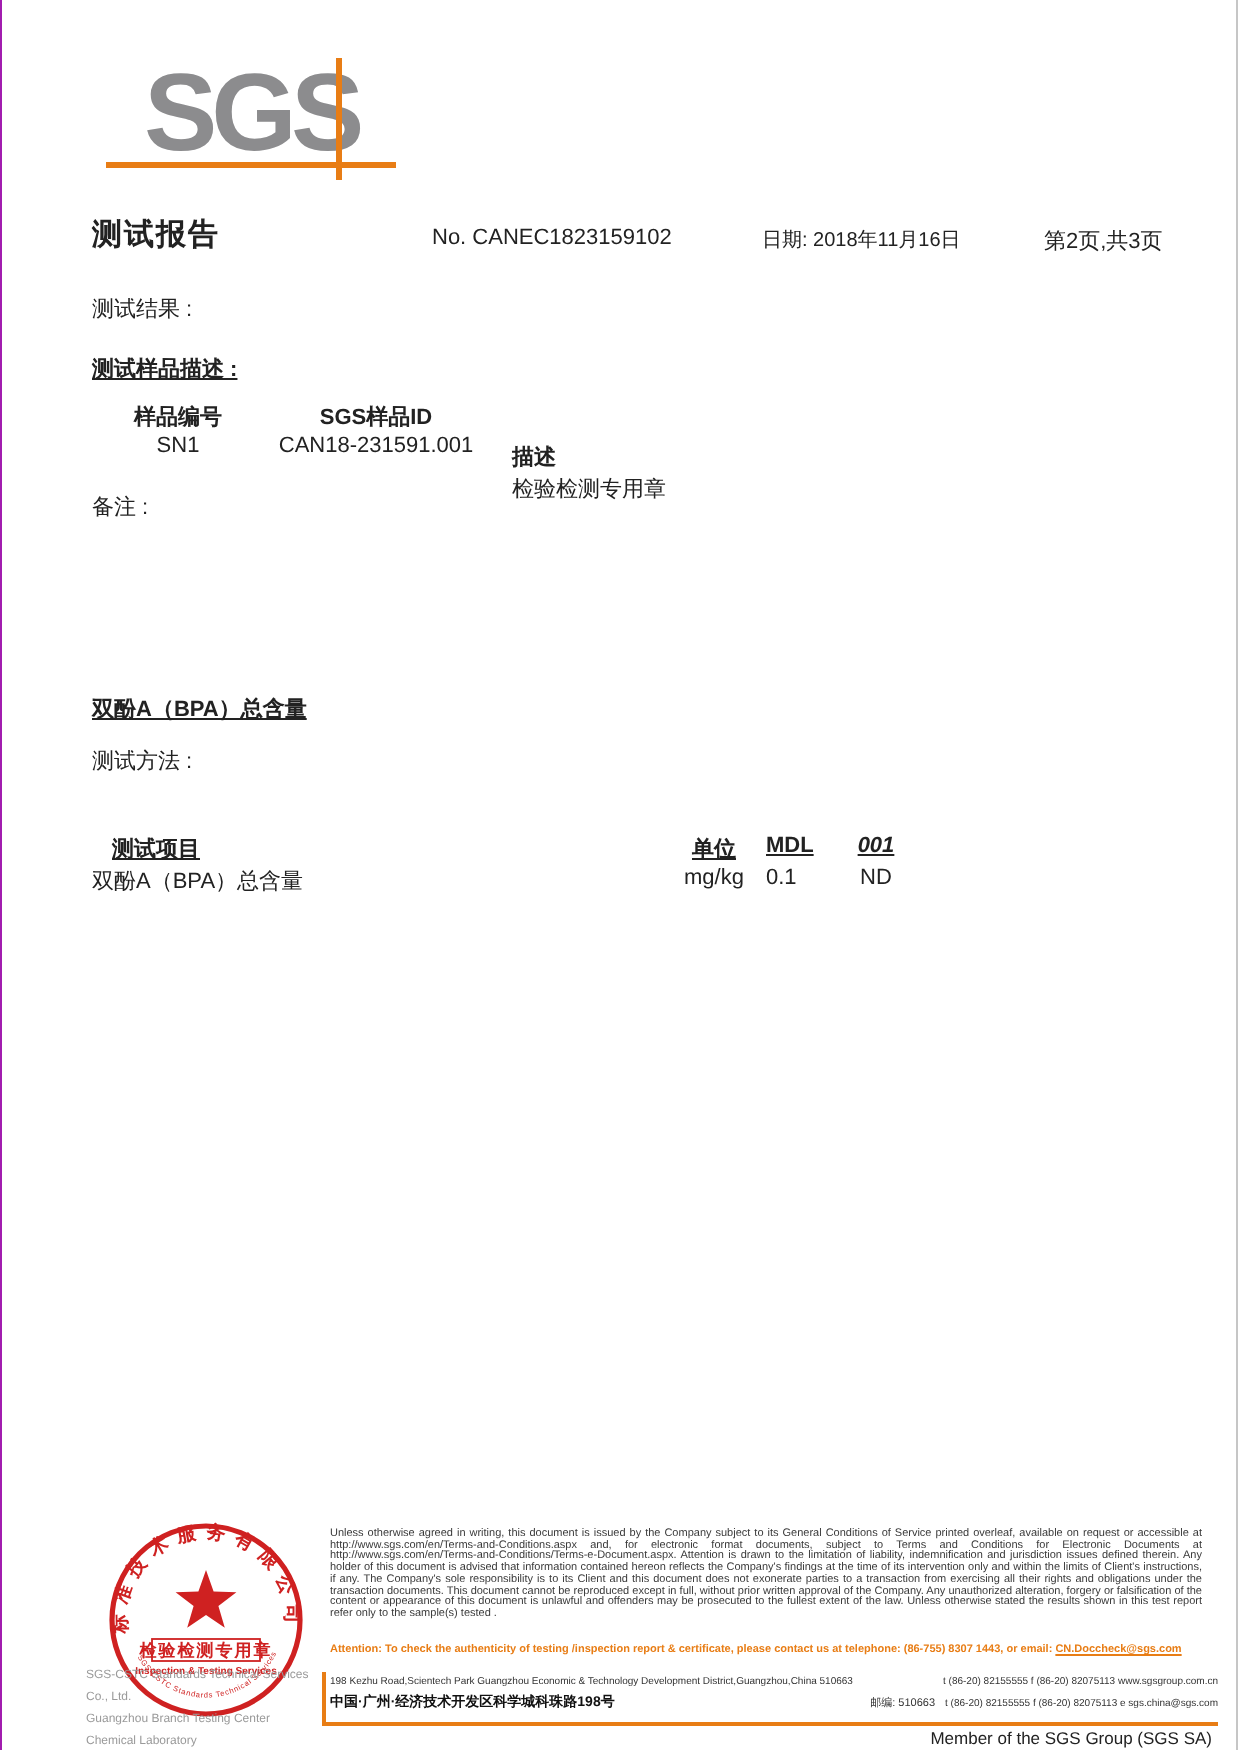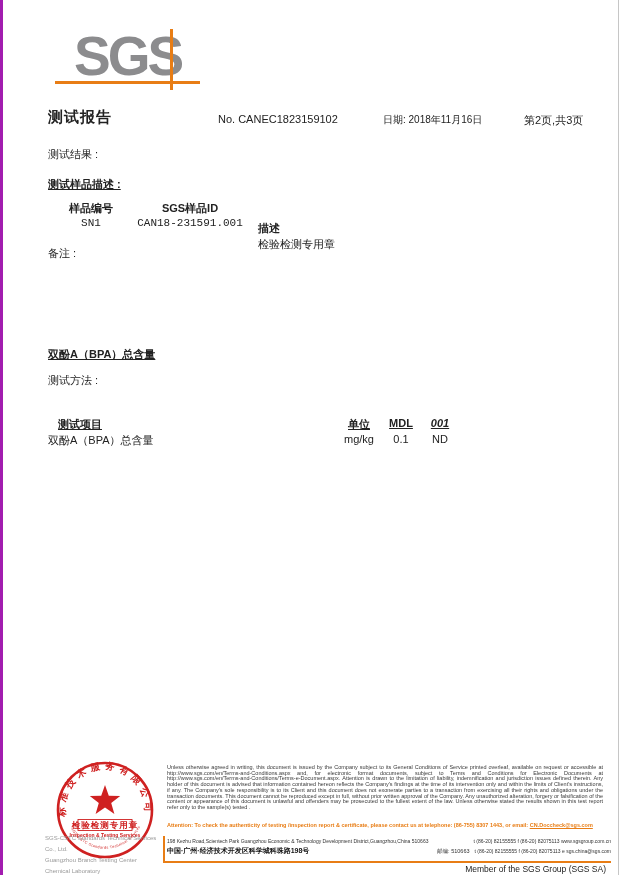--- a/index.html
+++ b/index.html
@@ -1,20 +1,20 @@
 <!DOCTYPE html>
 <html><head>
 <meta charset="utf-8">
 <style>
   html,body{margin:0;padding:0;background:#ffffff;}
   .page{
     position:relative;
     width:619px;height:875px;
     background:#ffffff;
-    border-left:3px solid #a21caf;
+    border-left:1px solid #a21caf;
     border-right:1px solid #c6c6c6;
     box-sizing:border-box;
     font-family:"Liberation Sans","DejaVu Sans",sans-serif;
     color:#222;
     overflow:hidden;
   }
   .abs{position:absolute;}
   
   .logo-text{
     left:71px;top:30px;
@@ -31,33 +31,33 @@
   .label{font-size:11px;}
   .bold{font-weight:bold;}
   .uline{text-decoration:underline;}
   .results-label{left:45px;top:147px;}
   .sample-desc-label{left:45px;top:177px;}
   
   .s-c1{left:48px;width:80px;text-align:center;}
   .s-c2{left:125px;width:124px;text-align:center;}
   .s-c3{left:255px;margin-top:20px;}
   .row-h{top:201px;font-size:11px;font-weight:bold;}
-  .row-d{top:217px;font-size:11px;font-family:Liberation Mono, monospace;}
+  .row-d{top:217px;font-size:11px;}
   .remarks-label{left:45px;top:246px;}
   .remarks{left:90px;top:260px;font-size:11px;line-height:20px;list-style:none;margin:0;padding:0;}
   .bpa-heading{left:45px;top:347px;}
   .method-label{left:45px;top:373px;}
   .method-text{left:95px;top:373px;width:489px;font-size:11px;line-height:20.5px;text-align:justify;}
   
   .rt-h{top:417px;font-size:11px;font-weight:bold;}
   .rt-d{top:433px;font-size:11px;}
   .rt-item-h{left:55px;text-align:right;}
   .rt-item-d{left:45px;}
   .rt-unit{left:336px;width:40px;text-align:center;}
-  .rt-mdl{left:382px;width:32px;text-align:center;}
+  .rt-mdl{left:382px;width:32px;}
   .rt-001{left:420px;width:34px;text-align:center;}
   .italic{font-style:italic;}
   
   .stamp{left:49px;top:757px;}
   .stamp-ring{fill:none;stroke:#cf2121;stroke-width:2.6;}
   .stamp-arc{font-size:9.5px;font-weight:bold;fill:#cf2121;letter-spacing:4.5px;}
   .stamp-arc-bottom{font-size:3.8px;fill:#cf2121;letter-spacing:0.4px;}
   .stamp-star{fill:#cf2121;}
   .stamp-box{fill:none;stroke:#cf2121;stroke-width:0.9;}
   .stamp-box-text{font-size:8.5px;font-weight:bold;fill:#cf2121;letter-spacing:1px;}

